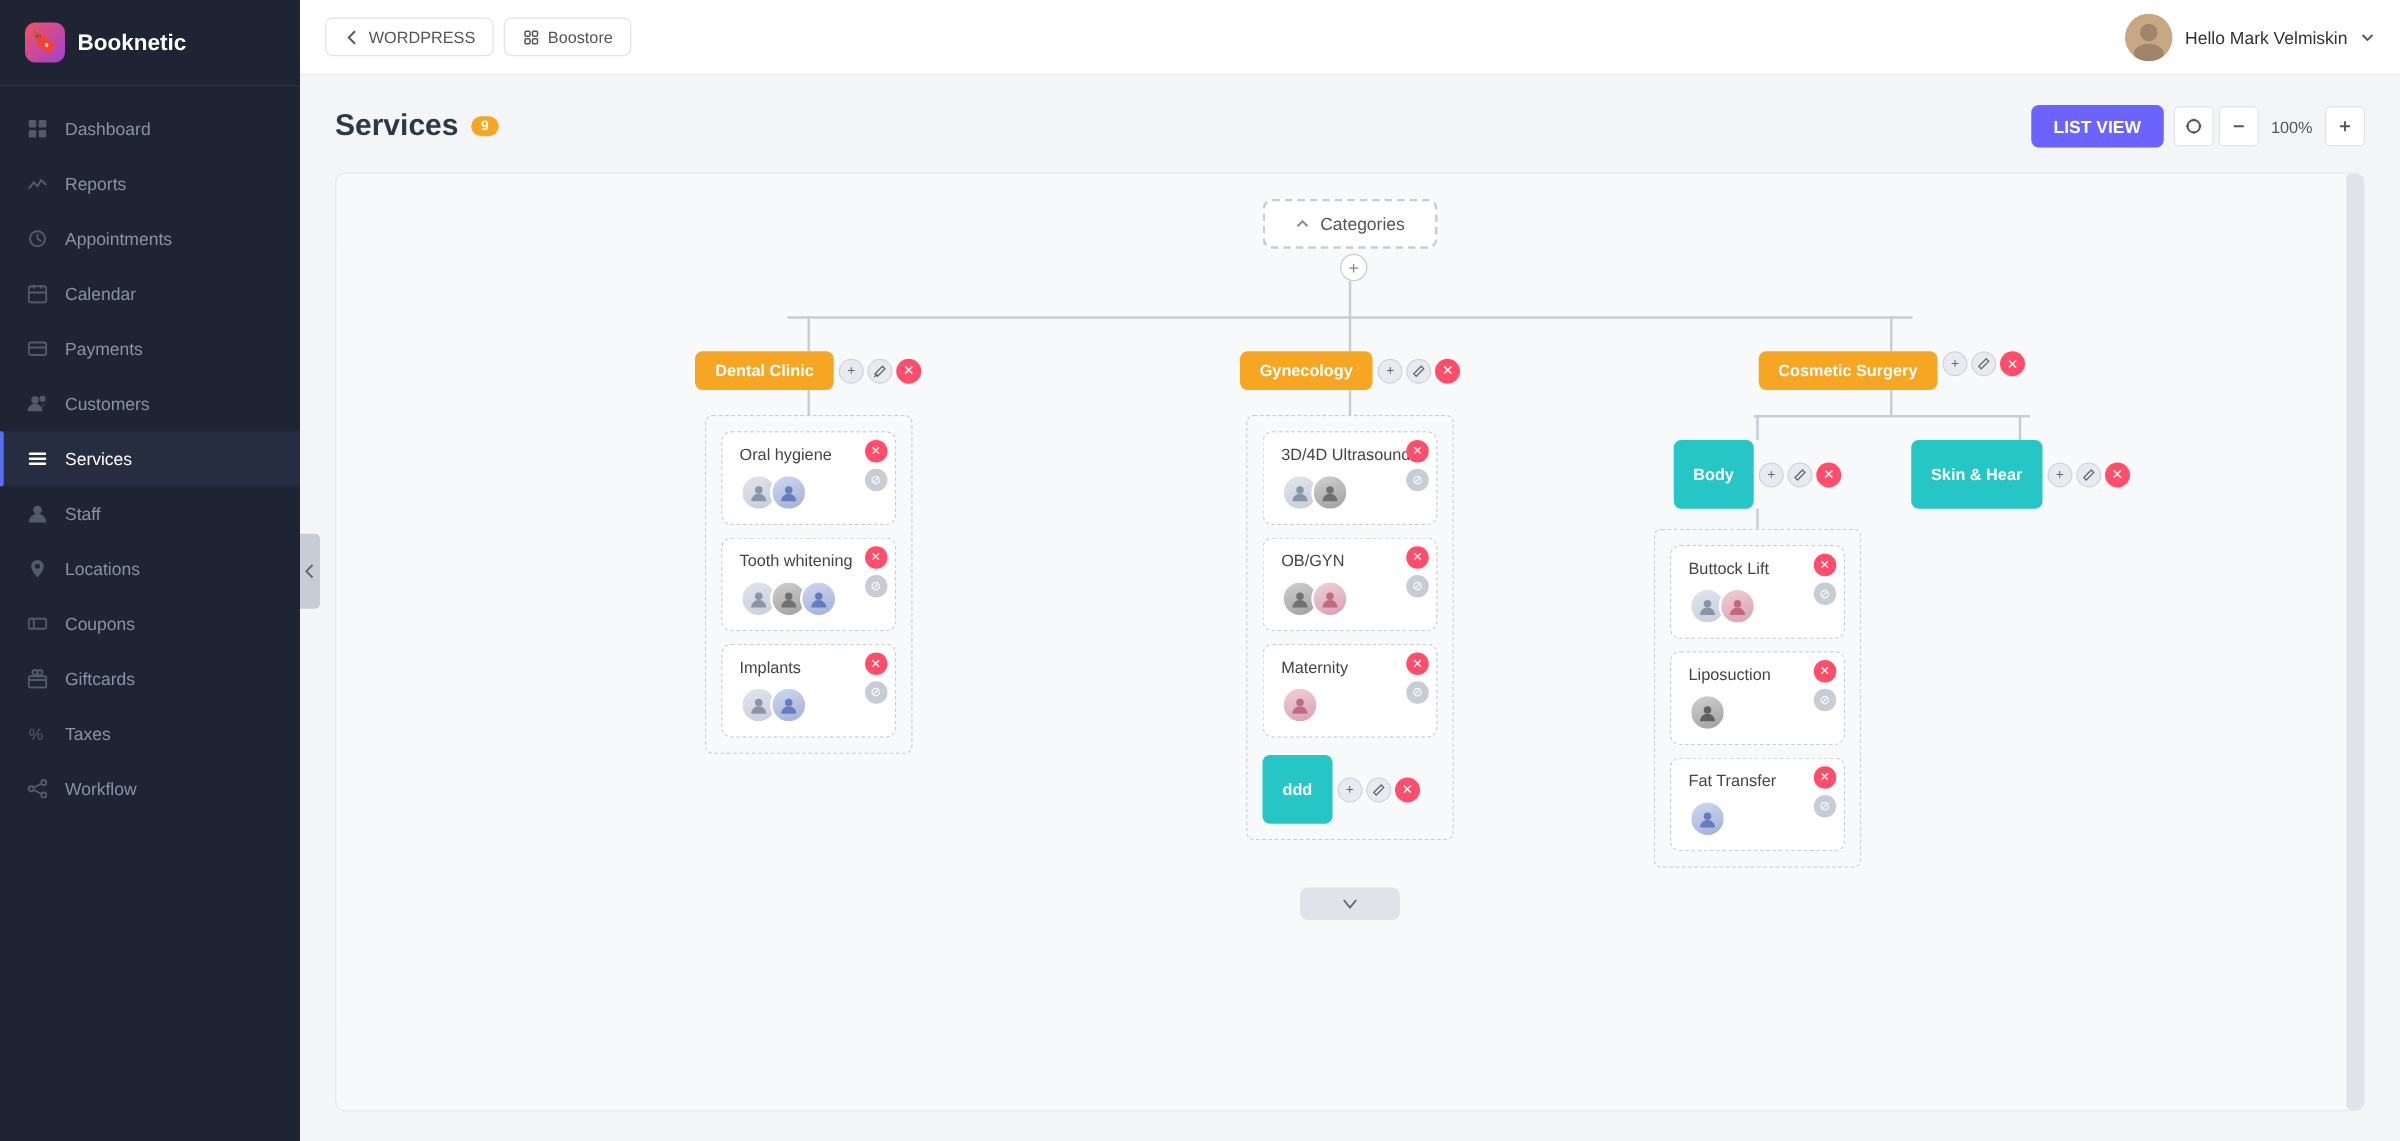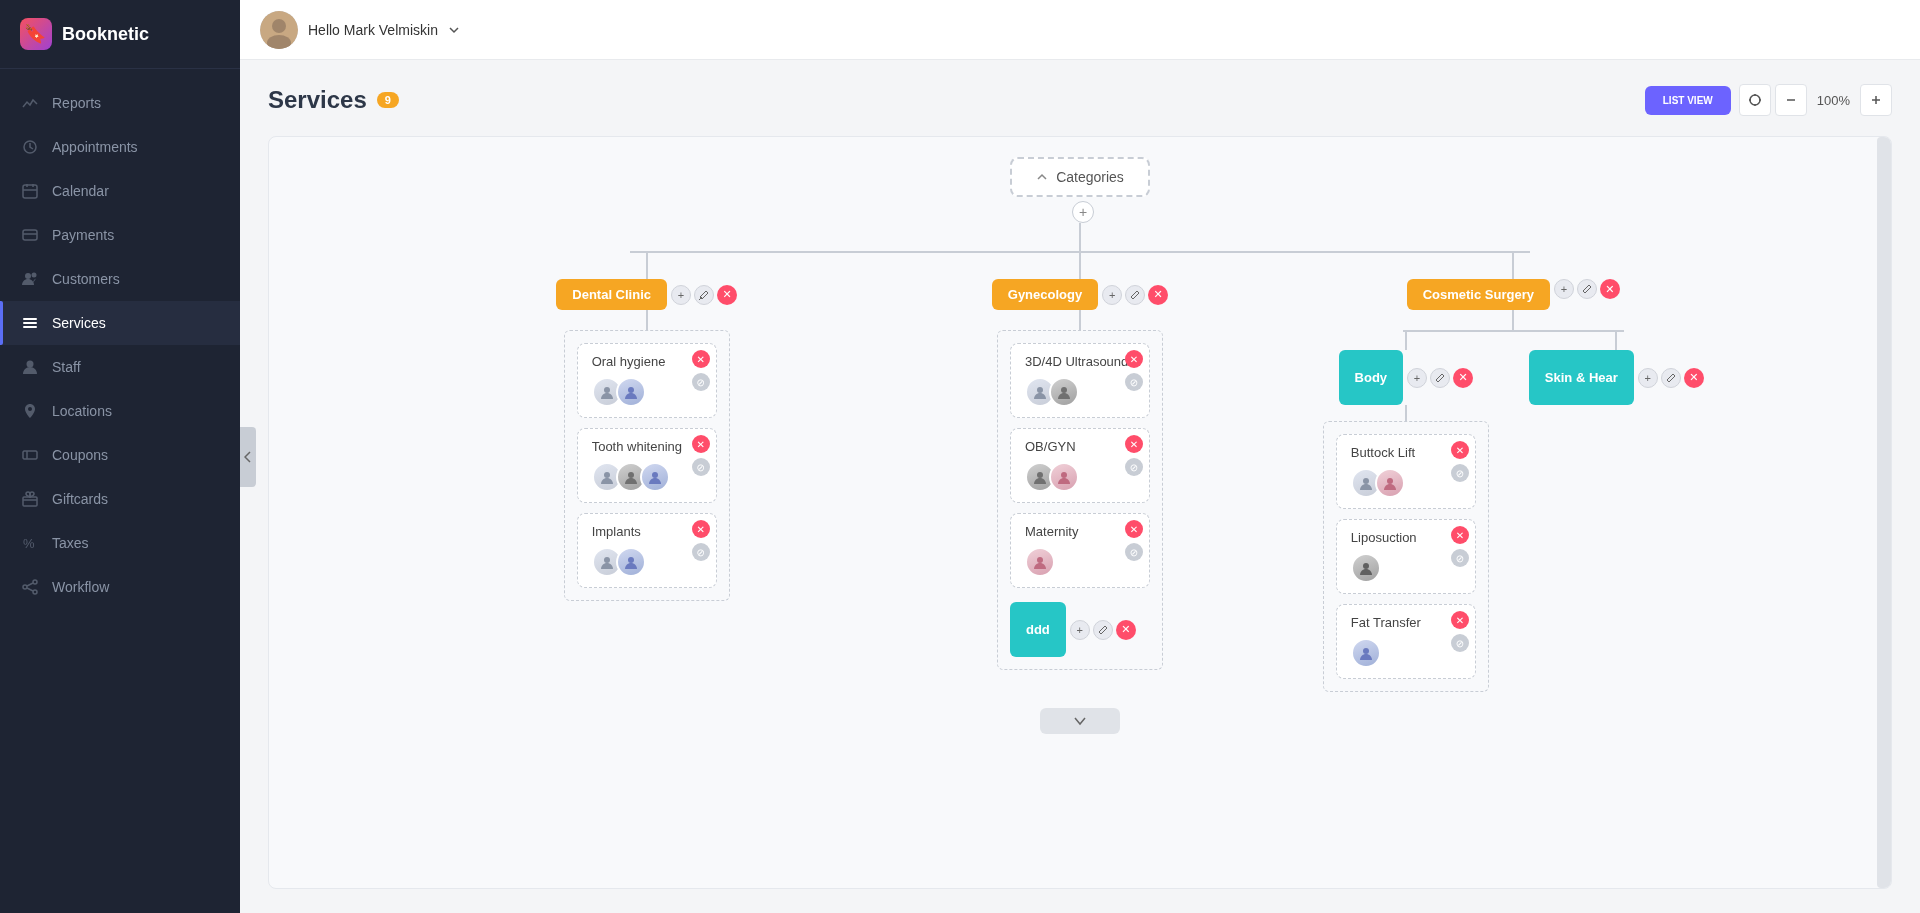--- a/index.html
+++ b/index.html
@@ -75,21 +75,21 @@
     .user-avatar { width: 38px; height: 38px; border-radius: 50%; background: #ccc; overflow: hidden; display: flex; align-items: center; justify-content: center; }
     .user-name { font-size: 14px; color: #333; font-weight: 500; }
 
     
     .page-content { flex: 1; padding: 24px 28px; overflow: hidden; display: flex; flex-direction: column; }
     .page-header { display: flex; align-items: center; justify-content: space-between; margin-bottom: 20px; }
     .page-title-row { display: flex; align-items: center; gap: 10px; }
     .page-title { font-size: 24px; font-weight: 600; color: #2d3748; }
     .badge { background: #f6a623; color: white; font-size: 11px; font-weight: 700; border-radius: 12px; padding: 2px 8px; }
     .header-actions { display: flex; align-items: center; gap: 8px; }
-    .btn-list-view { background: #6c63ff; color: white; border: none; border-radius: 6px; padding: 9px 18px; font-size: 10px; font-weight: 600; cursor: pointer; }
+    .btn-list-view { background: #6c63ff; color: white; border: none; border-radius: 6px; padding: 9px 18px; font-size: 14px; font-weight: 600; cursor: pointer; }
     .zoom-controls { display: flex; align-items: center; gap: 4px; }
     .zoom-btn { width: 32px; height: 32px; border: 1px solid #e0e3e8; border-radius: 4px; background: #fff; cursor: pointer; display: flex; align-items: center; justify-content: center; font-size: 14px; color: #555; }
     .zoom-label { font-size: 13px; color: #555; padding: 0 6px; }
     .center-btn { width: 32px; height: 32px; border: 1px solid #e0e3e8; border-radius: 4px; background: #fff; cursor: pointer; display: flex; align-items: center; justify-content: center; }
 
     
     .tree-canvas {
       flex: 1;
       background: #f8f9fb;
       border: 1px solid #e5e8ed;
@@ -226,20 +226,31 @@
   <div class="sidebar-logo">
     <div class="logo-icon">
       <span style="font-size:18px;">🔖</span>
     </div>
     <span class="logo-text">Booknetic</span>
   </div>
   <nav class="sidebar-nav">
     <div class="nav-item">
       <span class="nav-icon">
         <svg width="16" height="16" viewBox="0 0 16 16" fill="currentColor" opacity="0.7">
+            <rect x="1" y="1" width="6" height="6" rx="1"></rect>
+            <rect x="9" y="1" width="6" height="6" rx="1"></rect>
+            <rect x="1" y="9" width="6" height="6" rx="1"></rect>
+            <rect x="9" y="9" width="6" height="6" rx="1"></rect>
+          </svg>
+      </span>
+      <span>Dashboard</span>
+    </div>
+    <div class="nav-item">
+      <span class="nav-icon">
+        <svg width="16" height="16" viewBox="0 0 16 16" fill="currentColor" opacity="0.7">
             <polyline points="1,12 5,7 8,10 11,5 15,9" fill="none" stroke="currentColor" stroke-width="1.5"></polyline>
           </svg>
       </span>
       <span>Reports</span>
     </div>
     <div class="nav-item">
       <span class="nav-icon">
         <svg width="16" height="16" viewBox="0 0 16 16" fill="none" stroke="currentColor" stroke-width="1.5" opacity="0.7">
             <circle cx="8" cy="8" r="6"></circle>
             <polyline points="8,4 8,8 11,10"></polyline>
@@ -350,20 +361,37 @@
   <div style="position:absolute; left:240px; top:50%; transform:translateY(-50%); width:16px; height:60px; background:#c8cdd5; border-radius:0 4px 4px 0; display:flex; align-items:center; justify-content:center; cursor:pointer; z-index:10;">
     <svg width="8" height="12" viewBox="0 0 8 12" fill="none">
         <polyline points="6,1 1,6 6,11" stroke="#666" stroke-width="1.5"></polyline>
       </svg>
   </div>
 </div>
 
 <div class="main">
 
   <div class="topbar">
+    <div class="topbar-left">
+      <button class="topbar-btn">
+        <svg width="14" height="14" viewBox="0 0 14 14" fill="none">
+            <polyline points="9,2 4,7 9,12" stroke="#555" stroke-width="1.5"></polyline>
+          </svg>
+        <span>WORDPRESS</span>
+      </button>
+      <button class="topbar-btn">
+        <svg width="14" height="14" viewBox="0 0 14 14" fill="none">
+            <rect x="2" y="2" width="4" height="4" rx="1" stroke="#555" stroke-width="1.2"></rect>
+            <rect x="8" y="2" width="4" height="4" rx="1" stroke="#555" stroke-width="1.2"></rect>
+            <rect x="2" y="8" width="4" height="4" rx="1" stroke="#555" stroke-width="1.2"></rect>
+            <rect x="8" y="8" width="4" height="4" rx="1" stroke="#555" stroke-width="1.2"></rect>
+          </svg>
+        <span>Boostore</span>
+      </button>
+    </div>
     <div class="topbar-right">
       <div class="user-avatar">
         <svg width="38" height="38" viewBox="0 0 38 38">
           <circle cx="19" cy="19" r="19" fill="#c8a882"></circle>
           <circle cx="19" cy="15" r="7" fill="#a0856a"></circle>
           <ellipse cx="19" cy="32" rx="12" ry="8" fill="#a0856a"></ellipse>
         </svg>
       </div>
       <span class="user-name">Hello Mark Velmiskin</span>
       <svg width="12" height="12" viewBox="0 0 12 12">

